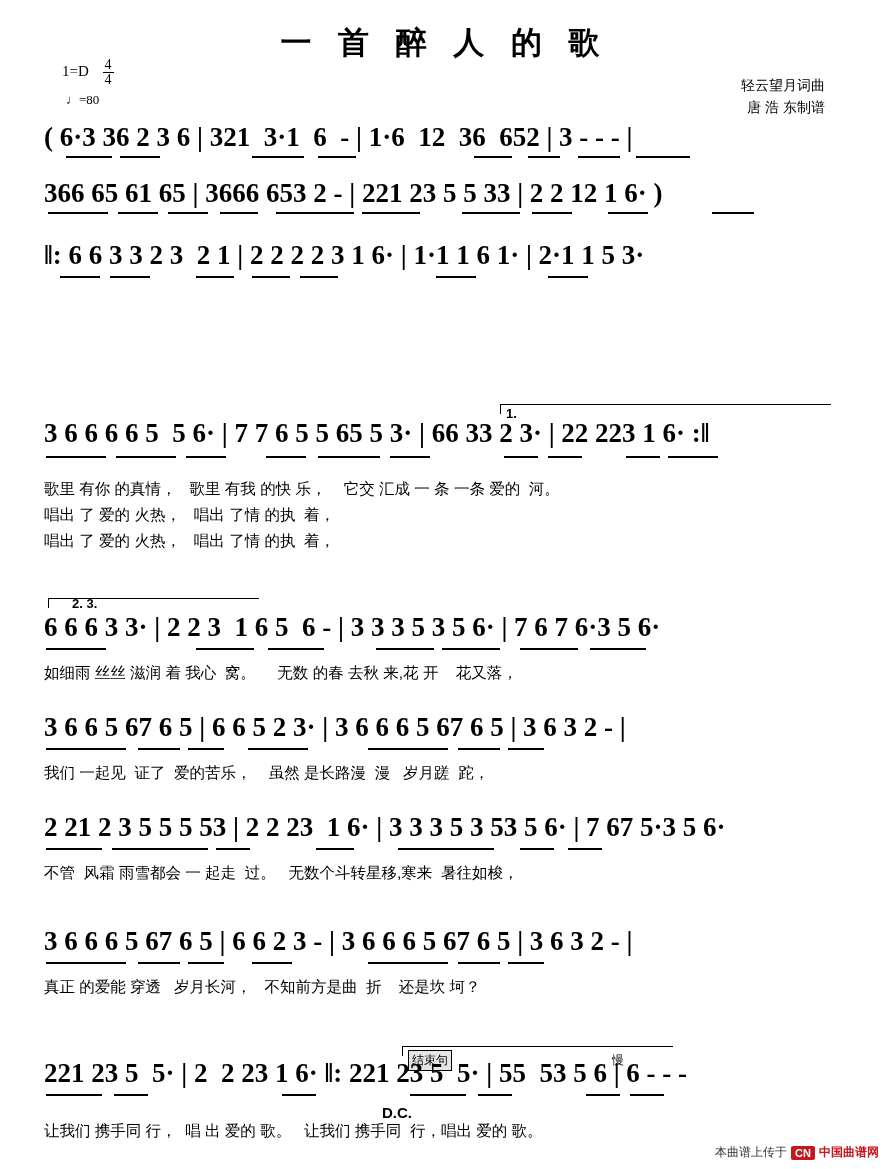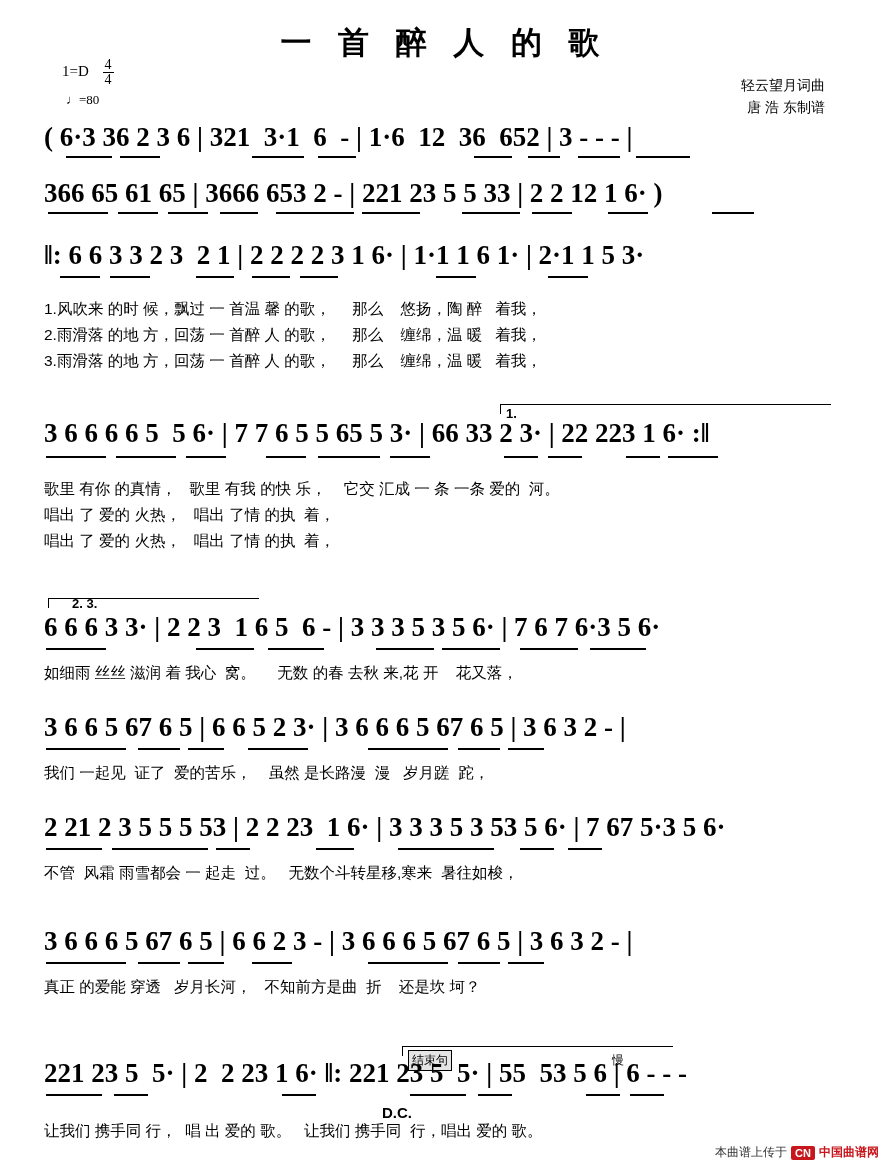--- a/index.html
+++ b/index.html
@@ -172,25 +172,20 @@
   <div class="row" style="top:240px;">
     <div class="notes">‖: 6 6 3 3 2 3  2 1 | 2 2 2 2 3 1 6· | 1·1 1 6 1· | 2·1 1 5 3·</div>
   </div>
   <div class="ul" style="left:60px;top:276px;width:40px;"></div>
   <div class="ul" style="left:110px;top:276px;width:40px;"></div>
   <div class="ul" style="left:196px;top:276px;width:38px;"></div>
   <div class="ul" style="left:252px;top:276px;width:38px;"></div>
   <div class="ul" style="left:300px;top:276px;width:38px;"></div>
   <div class="ul" style="left:436px;top:276px;width:40px;"></div>
   <div class="ul" style="left:548px;top:276px;width:40px;"></div>
-  <div class="row" style="top:296px;">
-    <div class="lyric">1.风吹来 的时 候，飘过 一 首温 馨 的歌，     那么    悠扬，陶 醉   着我，</div>
-    <div class="lyric">2.雨滑落 的地 方，回荡 一 首醉 人 的歌，     那么    缠绵，温 暖   着我，</div>
-    <div class="lyric">3.雨滑落 的地 方，回荡 一 首醉 人 的歌，     那么    缠绵，温 暖   着我，</div>
-  </div>
 
   <div class="bracket" style="left:500px;top:404px;width:330px;"></div>
   <div class="ending" style="left:506px;top:406px;">1.</div>
 
   <div class="row" style="top:418px;">
     <div class="notes">3 6 6 6 6 5  5 6· | 7 7 6 5 5 65 5 3· | 66 33 2 3· | 22 223 1 6· :‖</div>
   </div>
   <div class="ul" style="left:46px;top:456px;width:60px;"></div>
   <div class="ul" style="left:116px;top:456px;width:60px;"></div>
   <div class="ul" style="left:186px;top:456px;width:40px;"></div>

